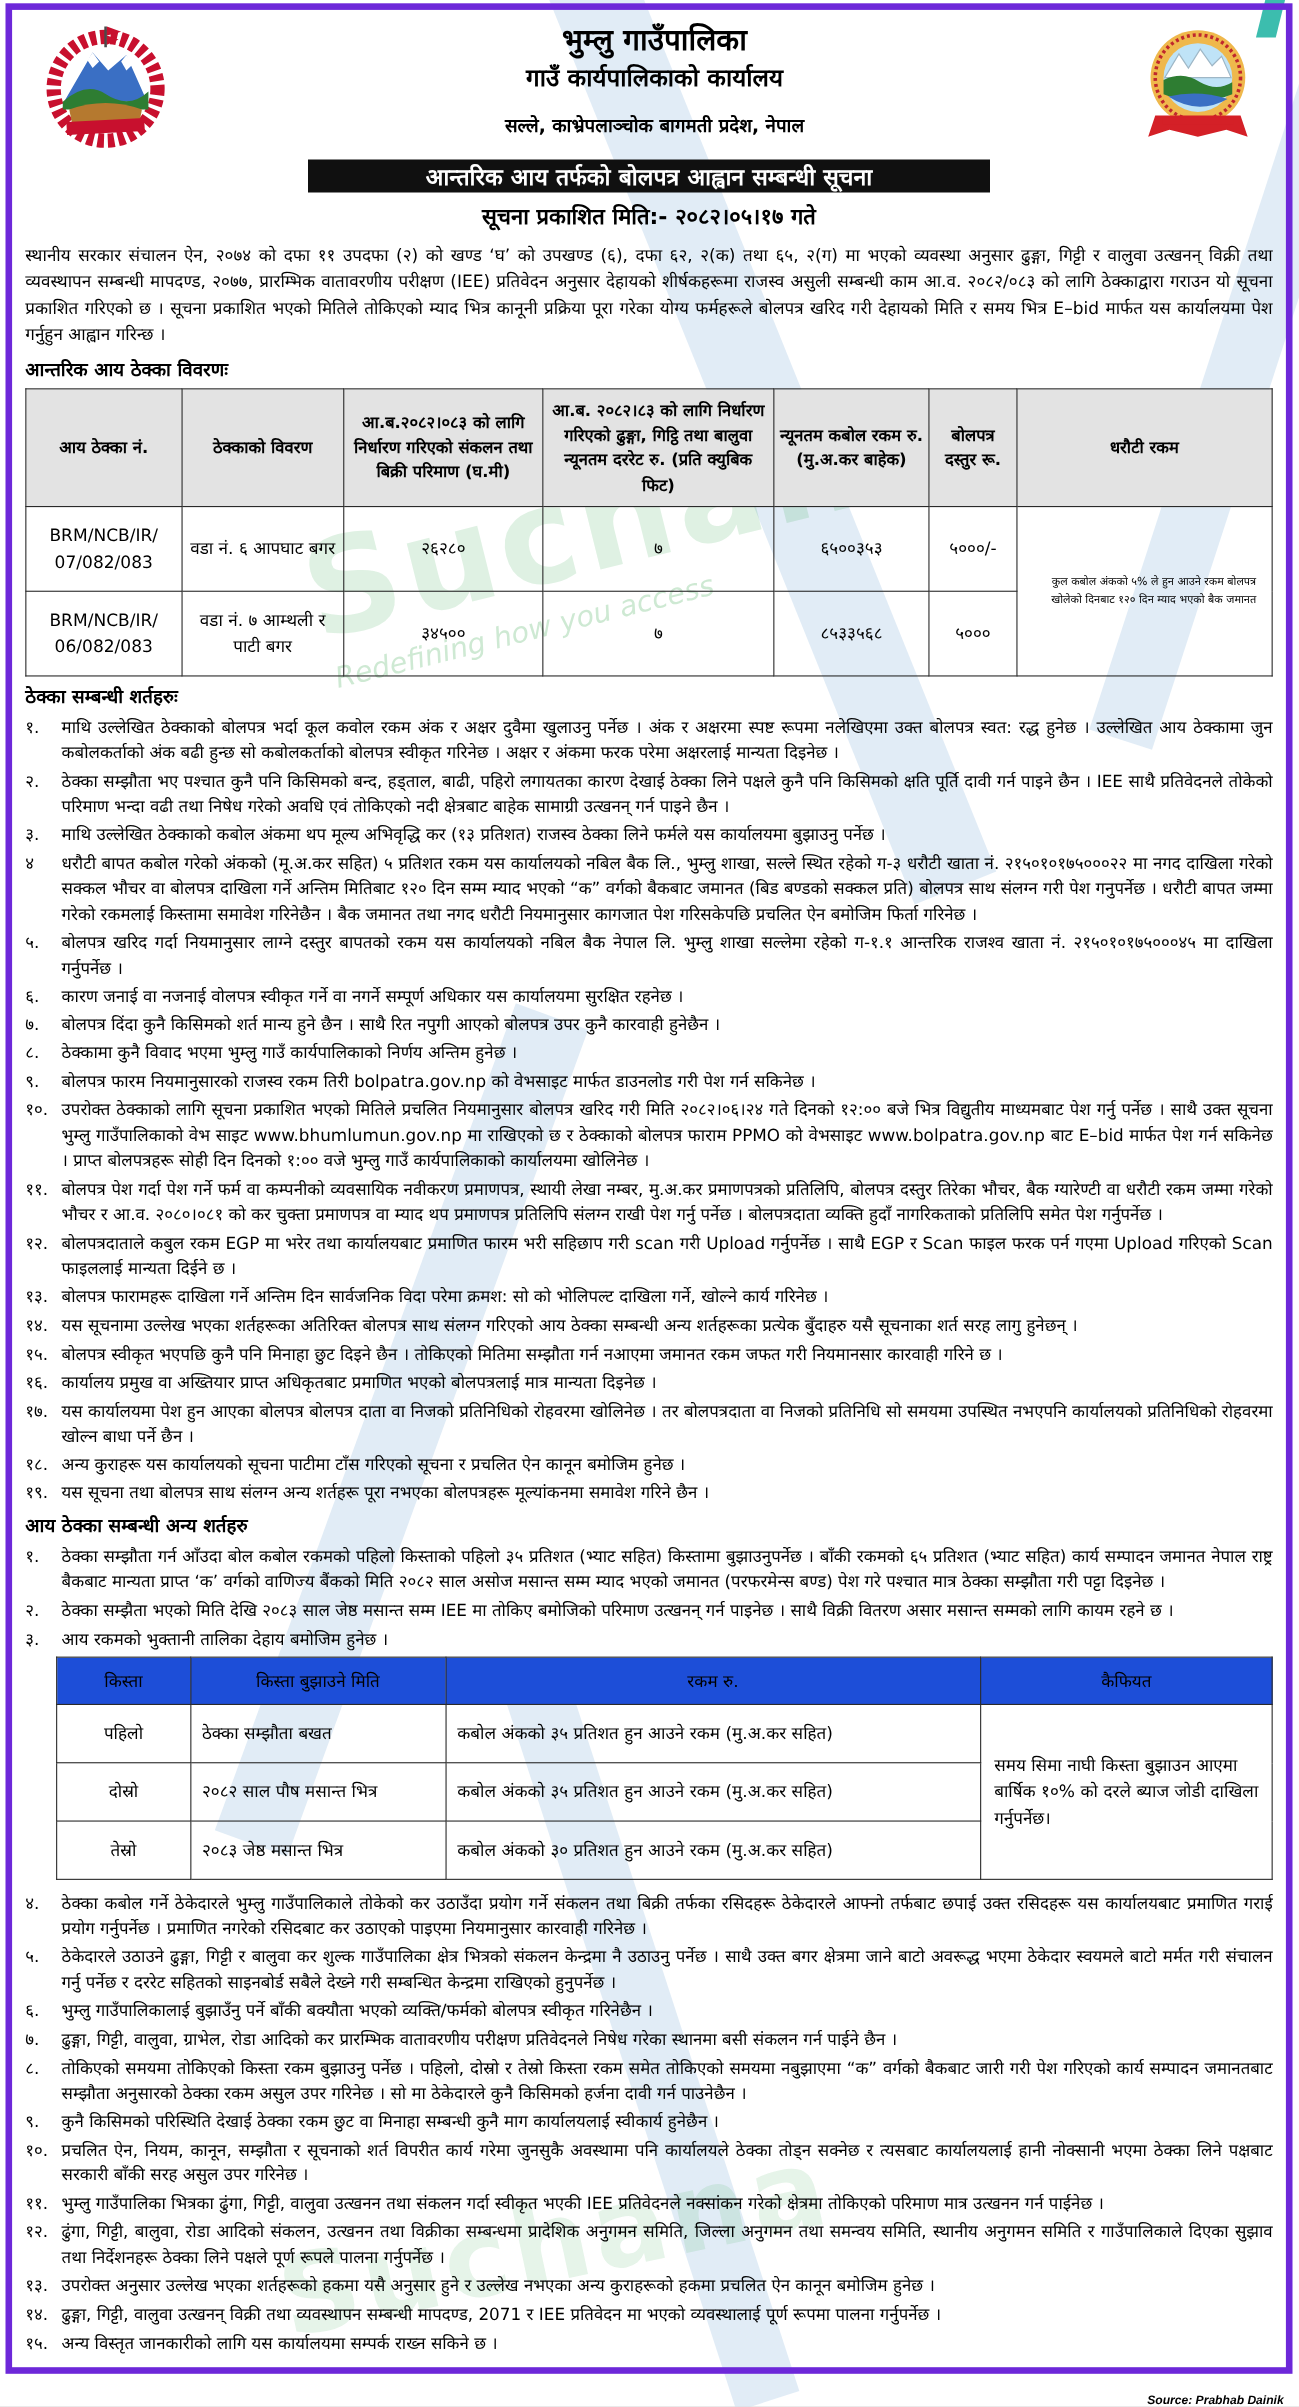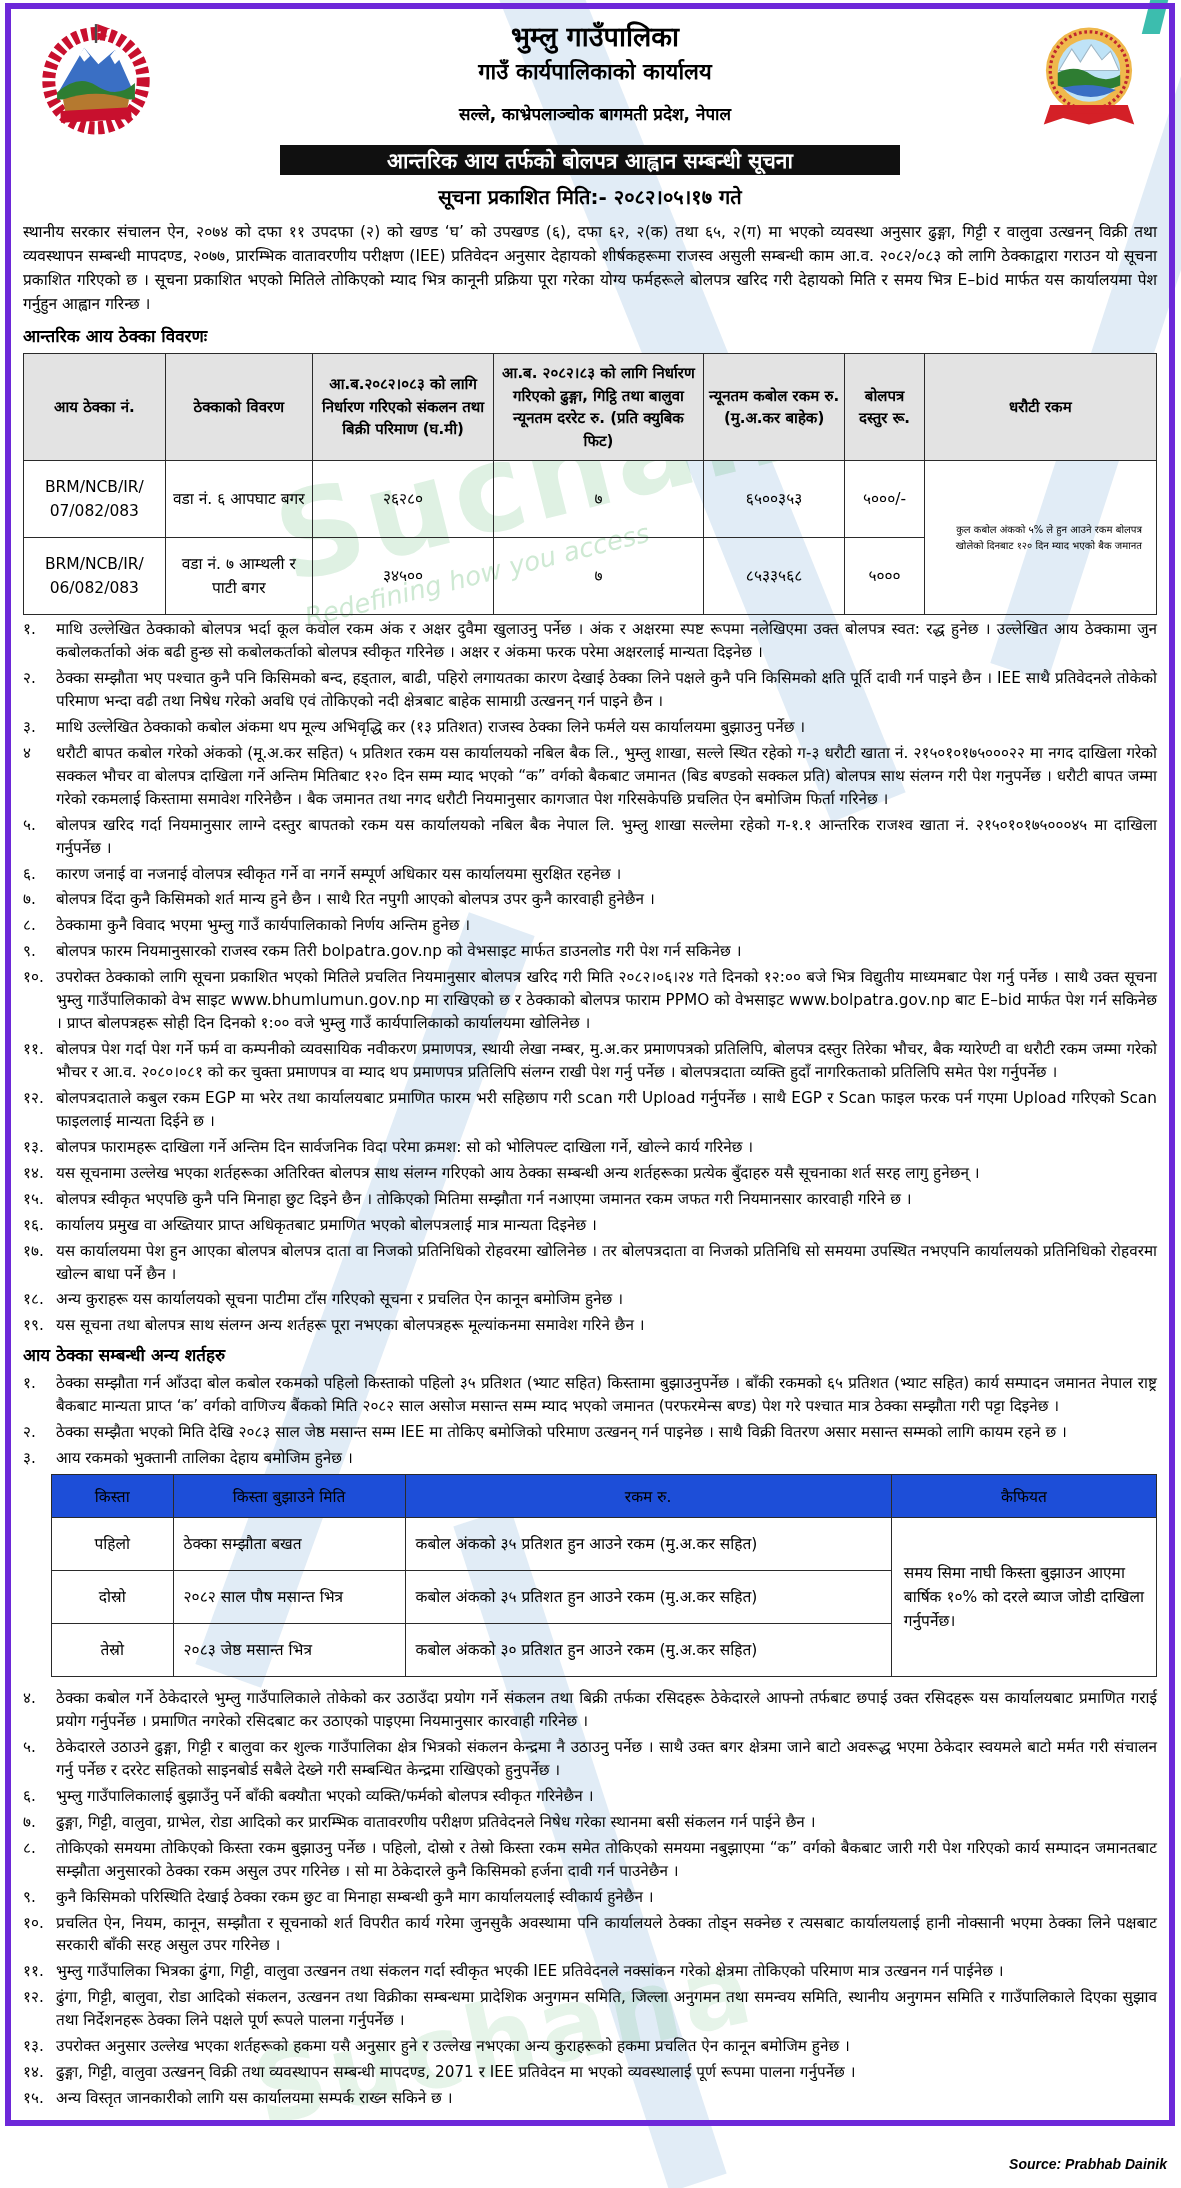--- a/index.html
+++ b/index.html
@@ -33,21 +33,21 @@
   .t2{width:calc(100% - 28px);margin:4px 0 10px 28px;}
   .t2 th{background:#1d4ed8;font-size:15.5px;font-weight:normal;padding:10px 14px;text-align:center;}
   .t2 td{font-size:15.5px;padding:14px 10px;text-align:left;line-height:1.55;}
   .t2 td.c{text-align:center;}
   .t2 td.remark{text-align:left;padding:8px 12px;}
   
   .list{margin:2px 0 4px 0;}
   .li{display:flex;gap:7px;margin:3px 0;font-size:15.3px;line-height:1.5;}
   .li .num{flex:0 0 26px;text-align:left;}
   .li .txt{flex:1;text-align:justify;}
-  .source{position:absolute;right:14px;bottom:16px;font-size:14px;font-style:italic;font-weight:bold;font-family:"Liberation Sans","DejaVu Sans",sans-serif;z-index:3;}
+  .source{position:absolute;right:14px;bottom:0;font-size:11px;font-style:italic;font-weight:bold;font-family:"Liberation Sans","DejaVu Sans",sans-serif;z-index:3;}
 </style>
 </head>
 <body>
 
 <div class="page">
 
   <div class="wm wm-teal" style="left:1146px;top:0;width:18px;height:34px;transform:skewX(-14deg);"></div>
   <div class="wm wm-ribbon" style="left:1100px;top:-30px;width:60px;height:720px;transform:rotate(18deg);"></div>
   <div class="wm wm-ribbon" style="left:660px;top:-60px;width:80px;height:900px;transform:rotate(-22deg);"></div>
   <div class="wm wm-ribbon" style="left:330px;top:900px;width:70px;height:800px;transform:rotate(20deg);"></div>
@@ -121,20 +121,21 @@
           <td>BRM/NCB/IR/ 06/082/083</td>
           <td>वडा नं. ७ आम्थली र पाटी बगर</td>
           <td>३४५००</td>
           <td>७</td>
           <td>८५३३५६८</td>
           <td>५०००</td>
         </tr>
       </tbody>
     </table>
 
+    <h3 class="sec">ठेक्का सम्बन्धी शर्तहरुः</h3>
     <div class="list">
 
         <div class="li">
           <span class="num">१.</span>
           <span class="txt">माथि उल्लेखित ठेक्काको बोलपत्र भर्दा कूल कवोल रकम अंक र अक्षर दुवैमा खुलाउनु पर्नेछ । अंक र अक्षरमा स्पष्ट रूपमा नलेखिएमा उक्त बोलपत्र स्वत: रद्ध हुनेछ । उल्लेखित आय ठेक्कामा जुन कबोलकर्ताको अंक बढी हुन्छ सो कबोलकर्ताको बोलपत्र स्वीकृत गरिनेछ । अक्षर र अंकमा फरक परेमा अक्षरलाई मान्यता दिइनेछ ।</span>
         </div>
 
         <div class="li">
           <span class="num">२.</span>
           <span class="txt">ठेक्का सम्झौता भए पश्चात कुनै पनि किसिमको बन्द, हड्ताल, बाढी, पहिरो लगायतका कारण देखाई ठेक्का लिने पक्षले कुनै पनि किसिमको क्षति पूर्ति दावी गर्न पाइने छैन । IEE साथै प्रतिवेदनले तोकेको परिमाण भन्दा वढी तथा निषेध गरेको अवधि एवं तोकिएको नदी क्षेत्रबाट बाहेक सामाग्री उत्खनन् गर्न पाइने छैन ।</span>

